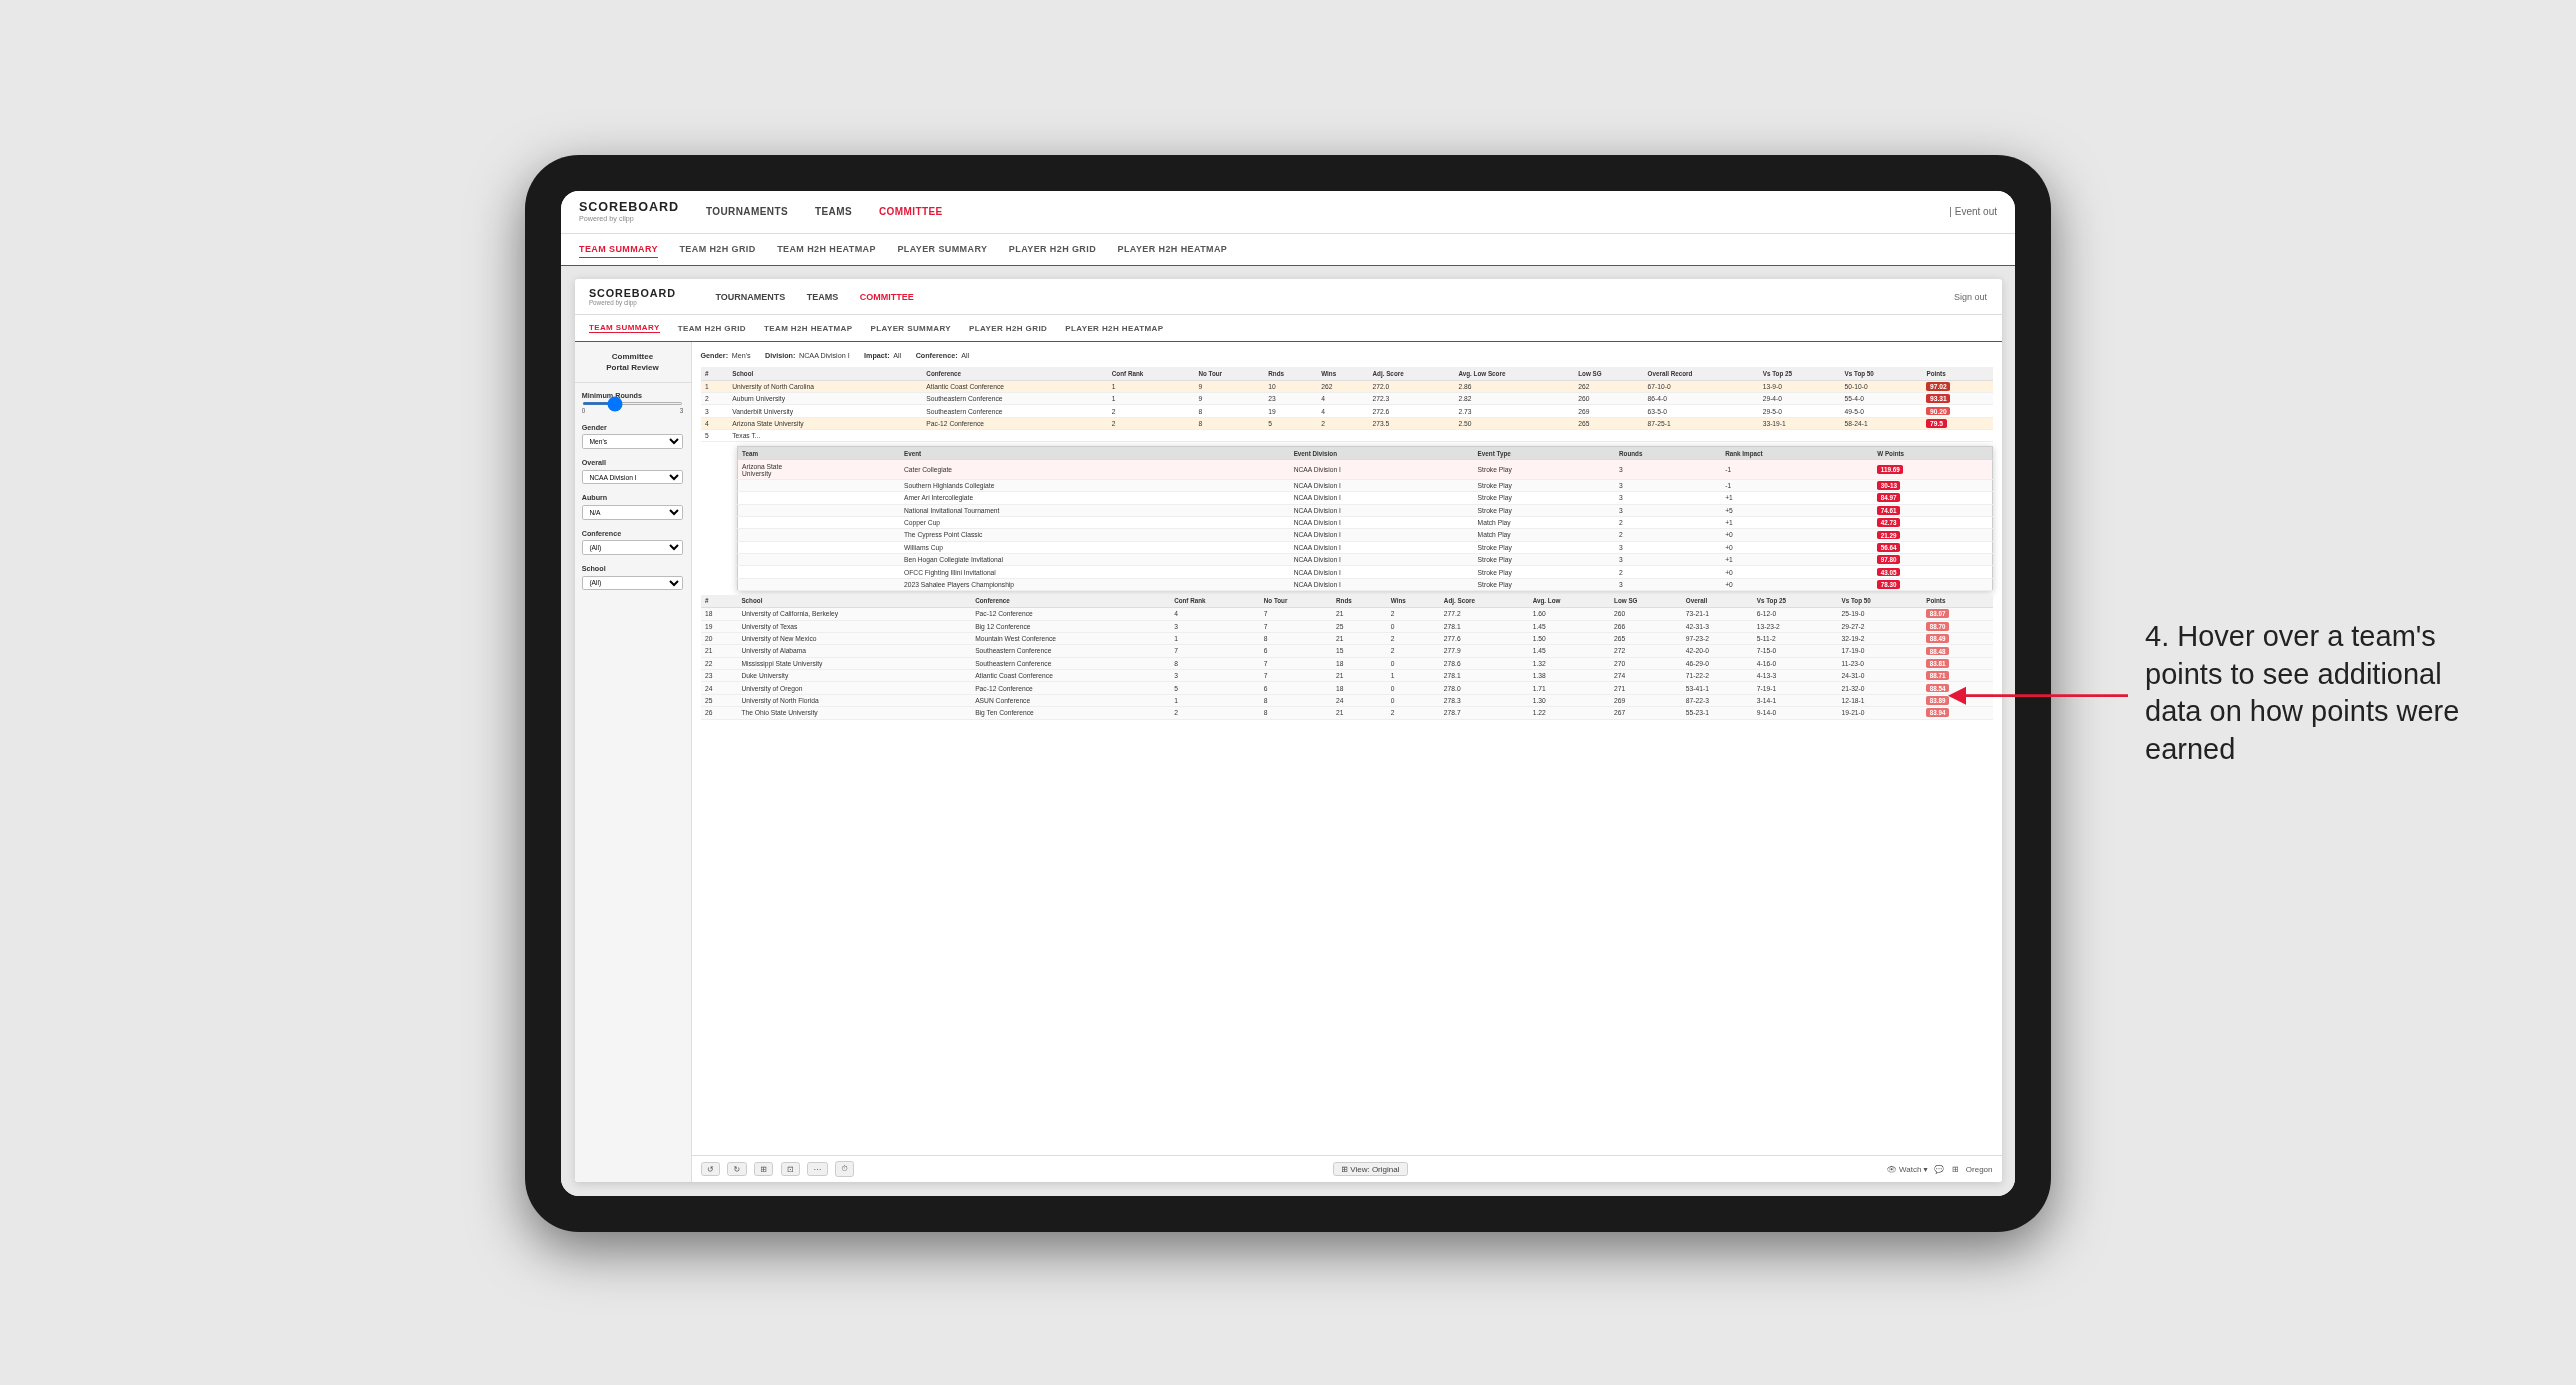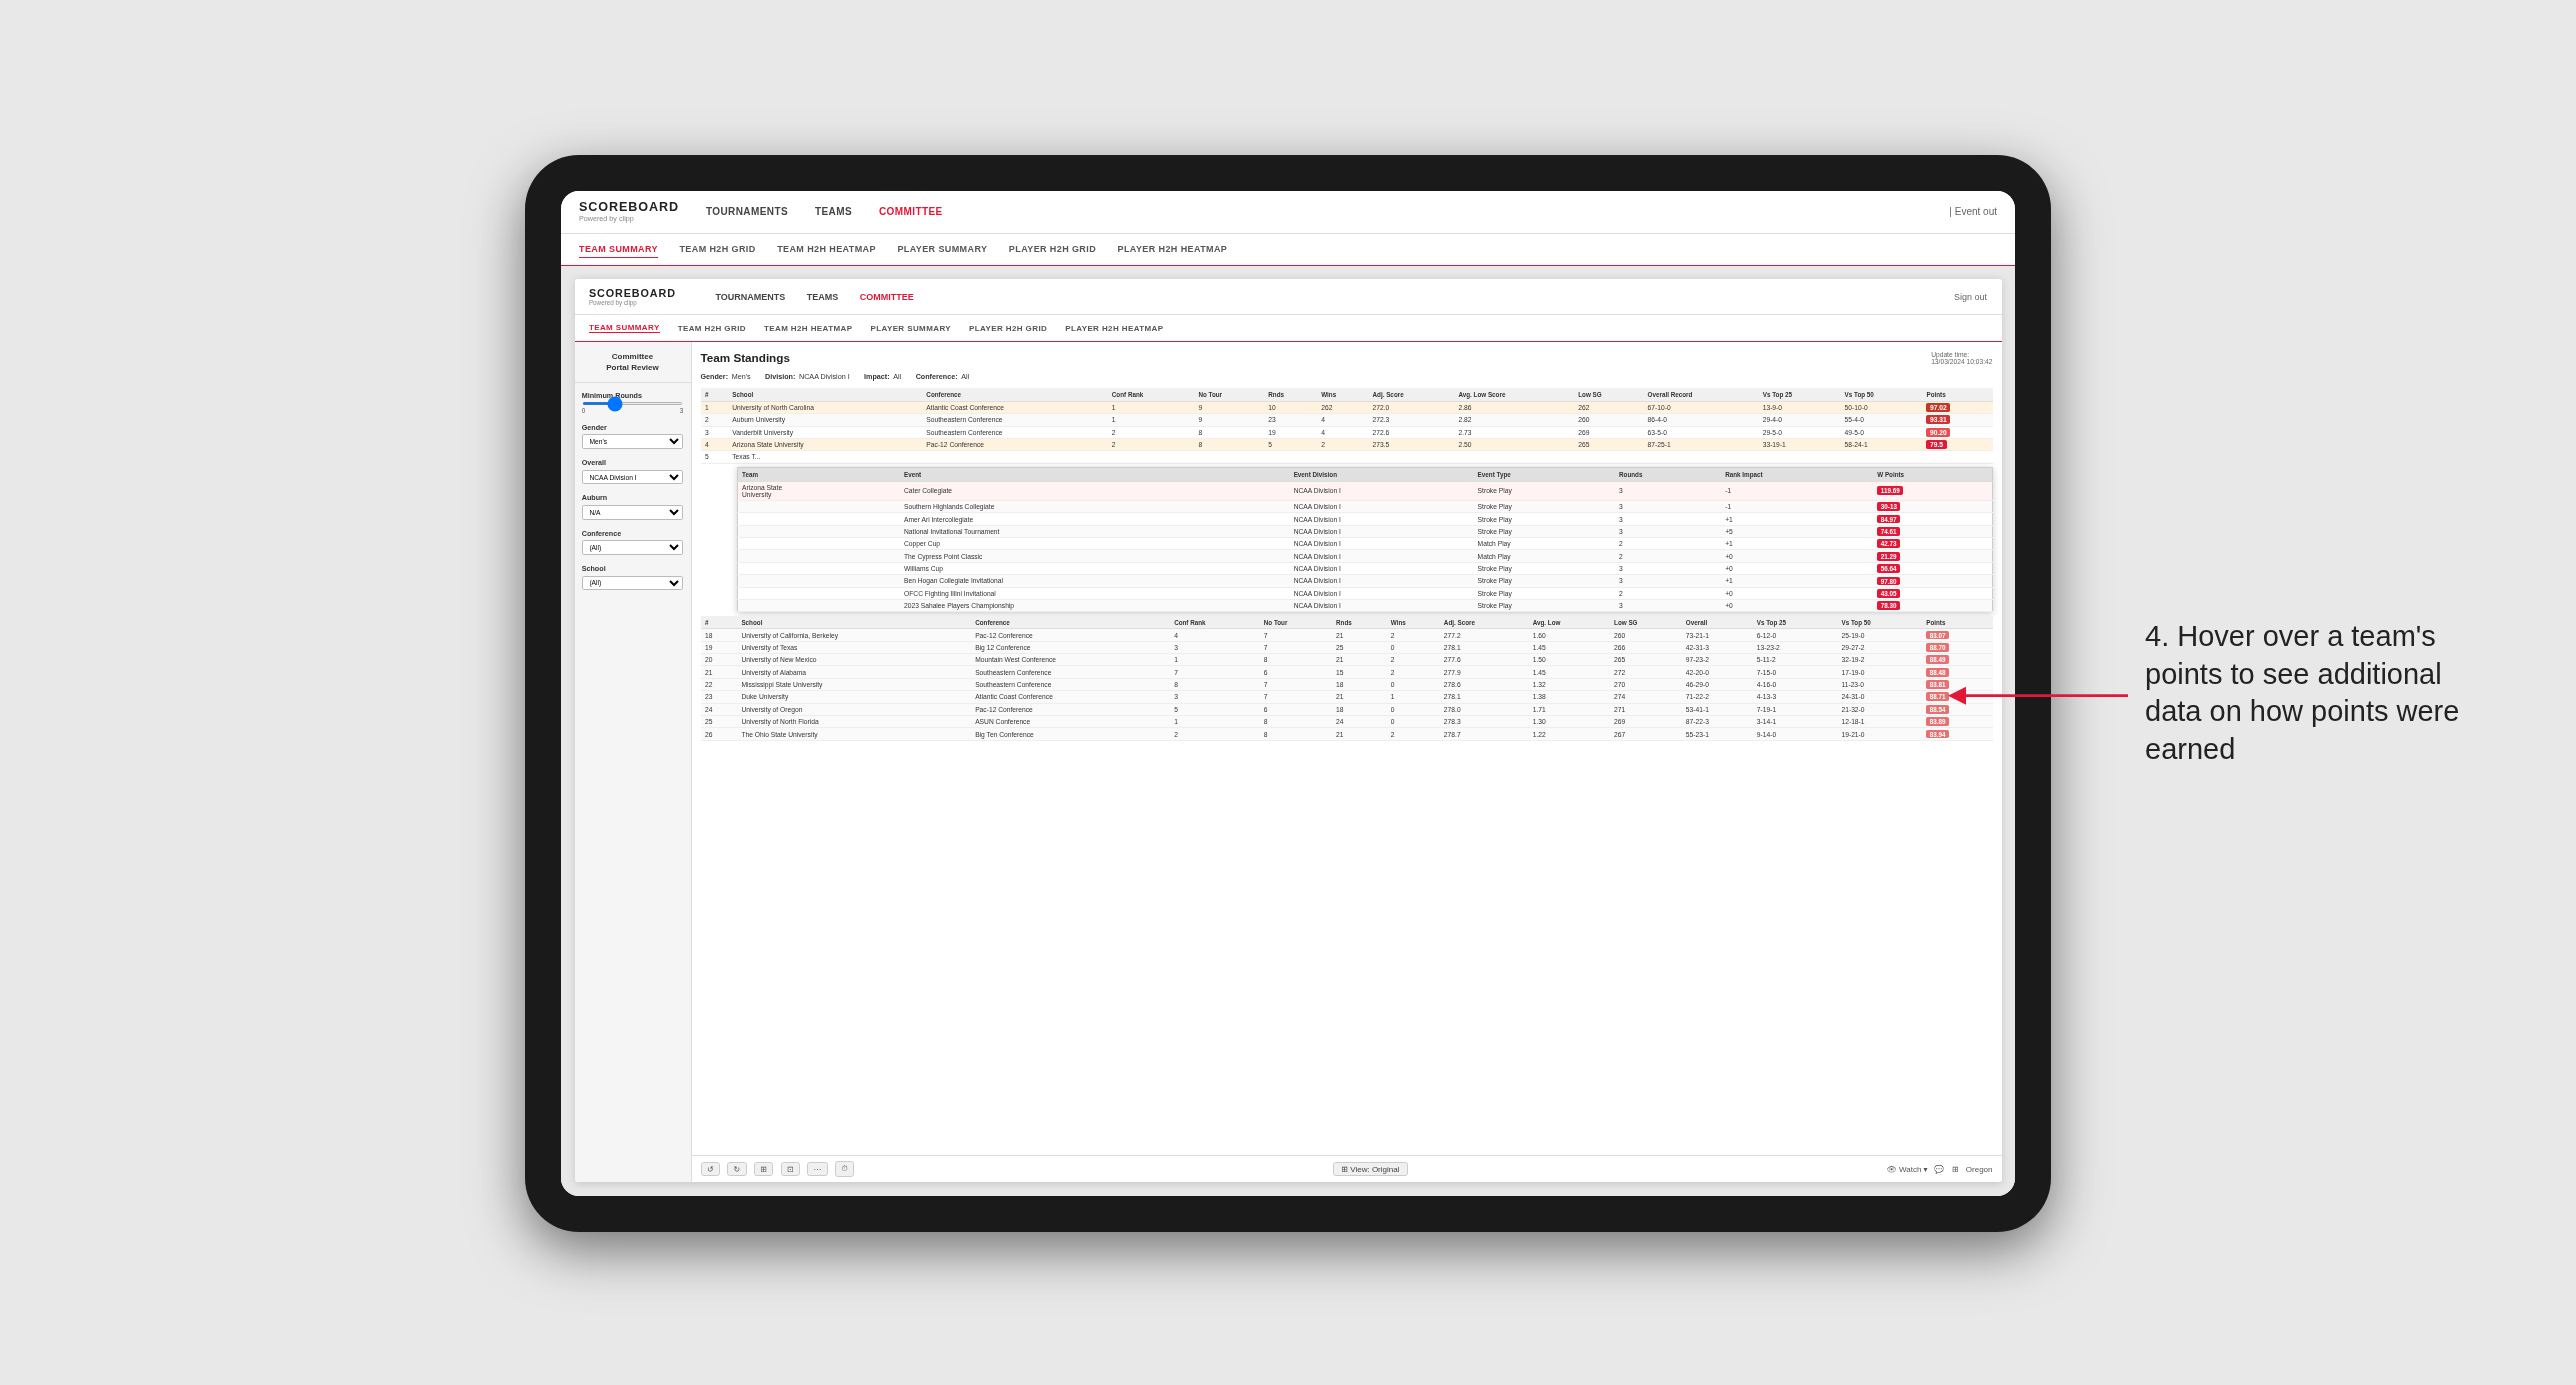--- a/index.html
+++ b/index.html
@@ -561,24 +561,20 @@
                 <select class="filter-select">
                   <option>(All)</option>
                 </select>
               </div>
             </div>
           </div>
 
           <div style="flex:1;display:flex;flex-direction:column;overflow:hidden;">
             <div class="table-area">
 
-              <div class="standings-header">
-                <span class="standings-title">Team Standings</span>
-                <span class="update-time">Update time:<br>13/03/2024 10:03:42</span>
-              </div>
 
               <div class="filter-row">
                 <span class="filter-item">
                   <span class="filter-label">Gender:</span>
                   <span class="filter-value">Men's</span>
                 </span>
                 <span class="filter-item">
                   <span class="filter-label">Division:</span>
                   <span class="filter-value">NCAA Division I</span>
                 </span>

